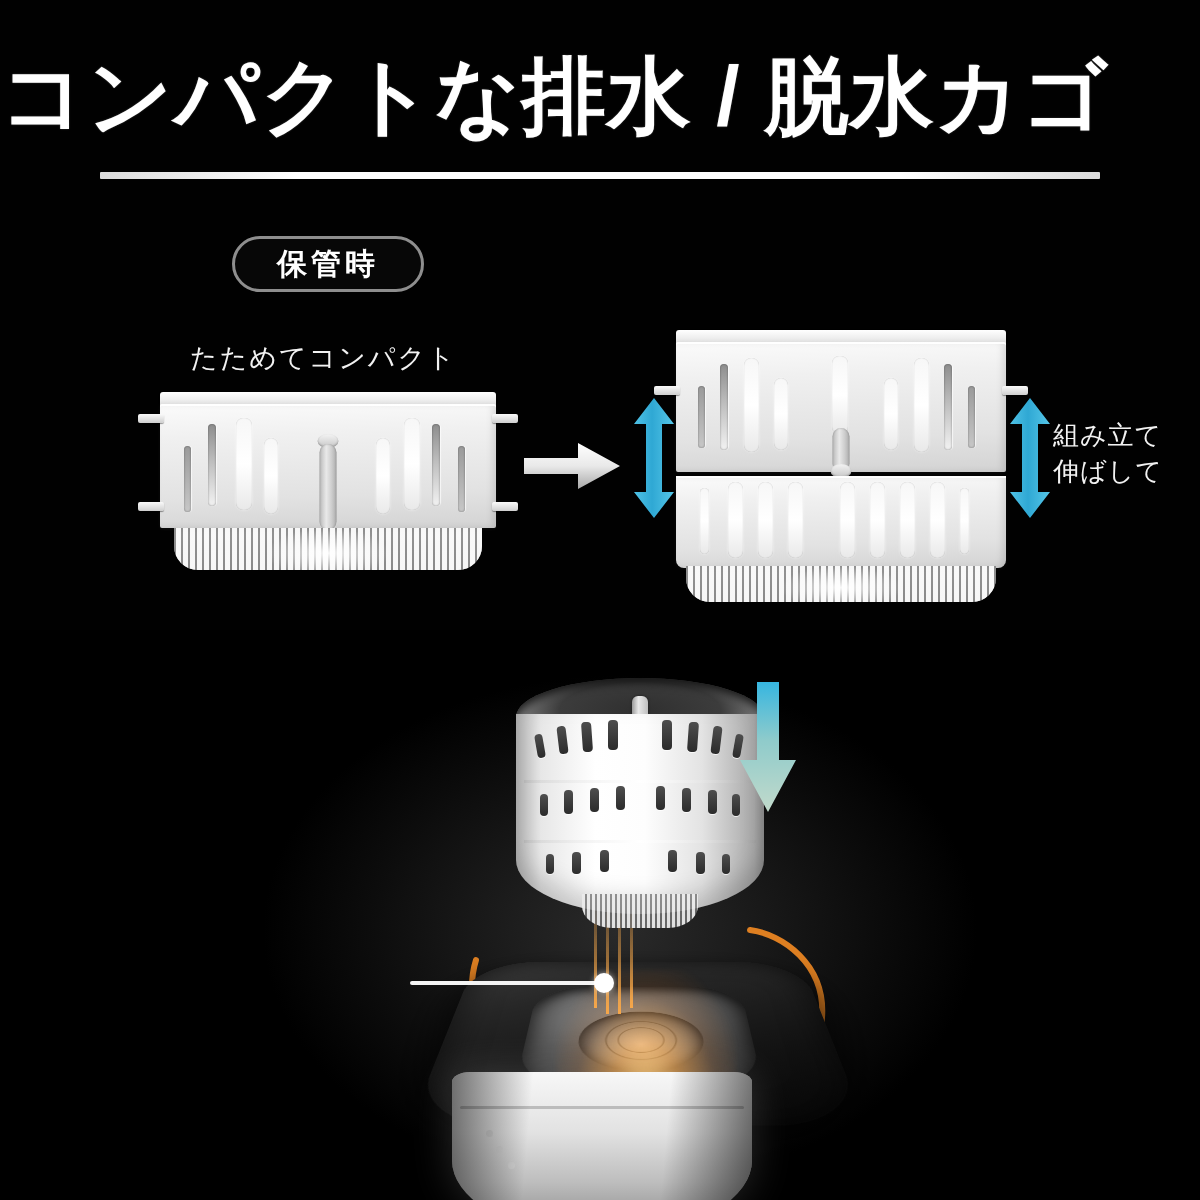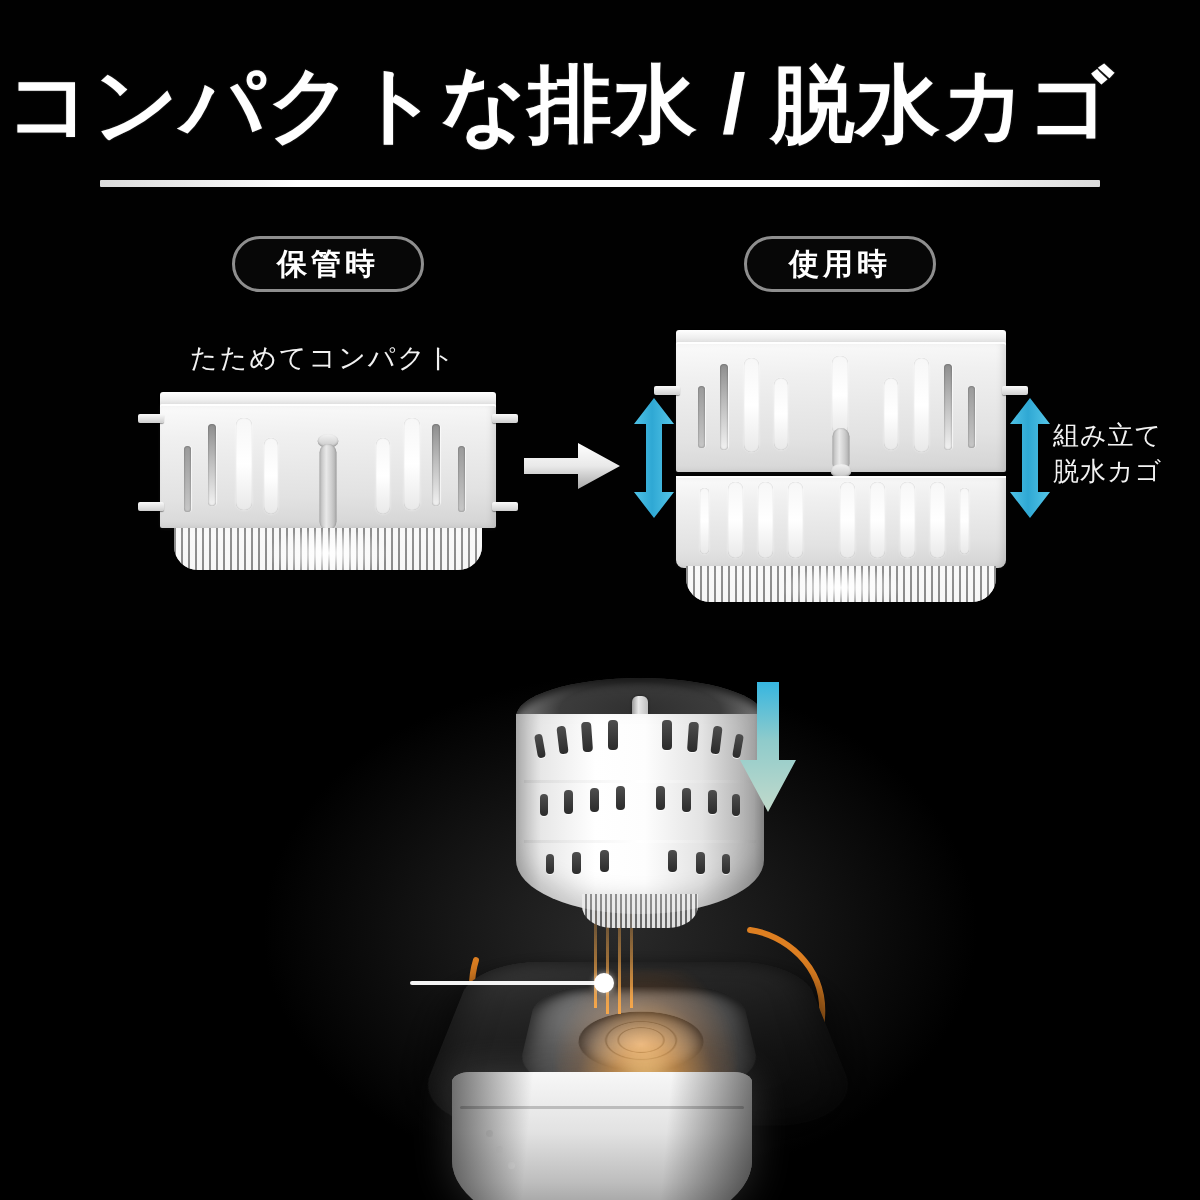--- a/index.html
+++ b/index.html
@@ -10,21 +10,21 @@
     font-family:"Liberation Sans","DejaVu Sans",sans-serif;
     overflow:hidden;
   }
   #stage {
     position:relative;
     width:1200px; height:1200px;
     background:#010101;
   }
 
   
-  #title-block { position:absolute; left:0; top:62px; width:1088px;padding-left:6px; }
+  #title-block { position:absolute; left:0; top:54px; width:1088px; }
   #page-title {
     color:#fff;
     font-size:84px;
     font-weight:700;
     letter-spacing:1px;
     text-align:center;
     line-height:1.02;
     white-space:nowrap;
     text-shadow:0 0 2px rgba(255,255,255,.25);
   }
@@ -293,29 +293,26 @@
 <div id="stage">
 
   <div id="title-block">
     <div id="page-title">コンパクトな排水 / 脱水カゴ</div>
     <div id="title-rule"></div>
   </div>
 
   <div class="badge" id="badge-storage">
     <span>保管時</span>
   </div>
-  <div class="badge" id="badge-inuse">
-    <span>使用時</span>
-  </div>
 
   <div class="caption" id="cap-fold">たためてコンパクト</div>
 
   <div class="caption" id="cap-extend">
     <div>組み立て</div>
-    <div>脱水カゴ</div>
+    <div>伸ばして</div>
   </div>
 
   <div class="prod" id="prod-folded">
     <div class="rim" style="top:0;"></div>
     <div class="notch" style="top:12px;"></div>
 
     <div class="basket-body" style="top:12px; height:124px; border-radius:2px;">
 
       <div class="slot dim" style="left:24px;  top:42px; width:7px;  height:66px;"></div>
       <div class="slot" style="left:48px;  top:20px; width:8px;  height:82px;"></div>

